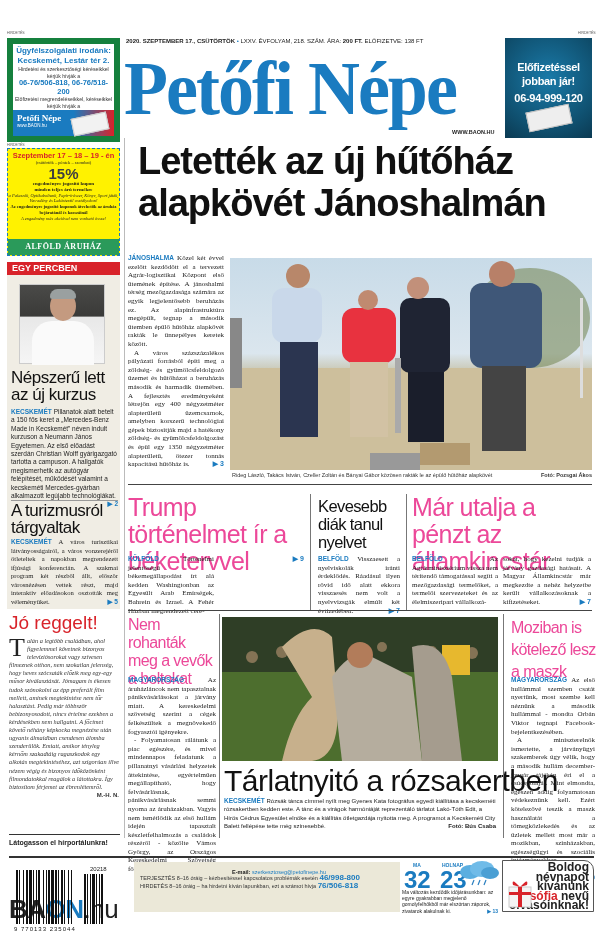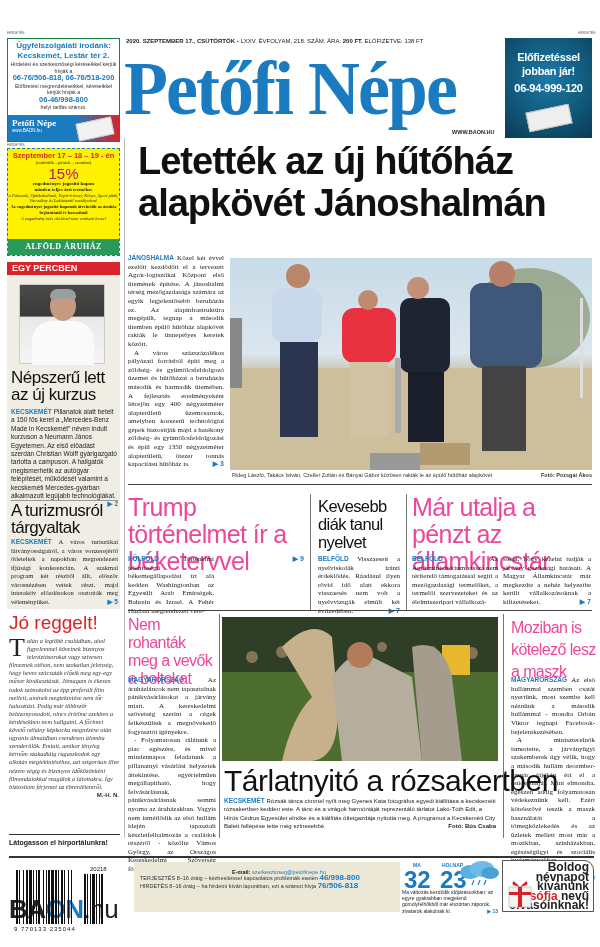--- a/index.html
+++ b/index.html
@@ -7,45 +7,45 @@
 .abs{position:absolute}
 .blue{color:#1a7bc0}
 .kw{color:#1a7bc0;font-weight:bold;font-family:"Liberation Sans",sans-serif;font-size:6.5px}
 .body-txt{font-family:"Liberation Serif",serif;font-size:7px;line-height:8.6px;text-align:justify;color:#222}
 .sans-txt{font-family:"Liberation Sans",sans-serif;font-size:6.5px;line-height:8.4px;color:#222}
 .ref{color:#1a7bc0;font-weight:bold;float:right;font-family:"Liberation Sans",sans-serif}
 .hr{position:absolute;height:1px;background:#555}
 .vr{position:absolute;width:1px;background:#777}
 
 
-#ad-office{left:7px;top:38px;width:113px;height:104px;border:1px solid #15803d;background:#fff;text-align:center}
+#ad-office{left:7px;top:38px;width:113px;height:104px;border:6px solid #15803d;background:#fff;text-align:center}
 #ad-office .t1{color:#1a7bc0;font-weight:bold;font-size:8px;line-height:10px;margin-top:2px}
 #ad-office .sm{font-size:5.2px;line-height:6.5px;color:#333}
 #ad-office .ph{color:#1a7bc0;font-weight:bold;font-size:7.5px;line-height:8.5px}
 #ad-office .foot{position:absolute;left:0;right:0;bottom:0;height:26px;background:linear-gradient(90deg,#1a7bc0 60%,#d8232a 100%);color:#fff;text-align:left;padding:3px 4px}
 #ad-office .foot .lg{font-family:"Liberation Serif",serif;font-size:9px;font-weight:bold}
 #ad-office .foot .u{font-size:4.5px}
 #ad-office .paper{position:absolute;right:6px;bottom:3px;width:36px;height:18px;background:#f2f2f2;transform:rotate(-12deg);border:1px solid #ccc}
 
 
 #dateline{left:126px;top:38px;font-size:6px;color:#222;white-space:nowrap}
 #dateline b{font-weight:bold}
 #masthead{left:124px;top:40px;font-family:"Liberation Serif",serif;font-weight:bold;color:#1a7bc0;font-size:72px;letter-spacing:-2px;line-height:98px;transform:scaleY(1.05)}
 #www{left:452px;top:129px;font-size:5.5px;font-weight:bold;color:#222}
 #ad-sub{left:505px;top:38px;width:87px;height:100px;background:radial-gradient(circle at 50% 40%,#1a7aa8,#0f4f6e 70%,#0b3a52);color:#fff;text-align:center;font-family:"Liberation Sans",sans-serif}
-#ad-sub .l1{font-weight:bold;font-size:11px;line-height:14px;margin-top:12px;letter-spacing:-0.3px}
+#ad-sub .l1{font-weight:bold;font-size:11px;line-height:14px;margin-top:22px;letter-spacing:-0.3px}
 #ad-sub .ph{font-weight:bold;font-size:11px;margin-top:4px;letter-spacing:-0.3px}
 #ad-sub .paper{position:absolute;left:22px;bottom:10px;width:44px;height:20px;background:#eee;transform:rotate(-12deg);border:1px solid #bbb}
 .hirdetes{font-size:3.5px;color:#555;position:absolute}
 
 
 #ad-sale{left:7px;top:148px;width:113px;height:108px;background:#fff200;border:1px dashed #1a7bc0;text-align:center}
 #ad-sale .r{color:#d8232a;font-weight:bold;font-size:7.5px;line-height:9px;margin-top:2px}
 #ad-sale .sm{font-family:"Liberation Serif",serif;font-size:4.5px;line-height:5.5px;color:#222}
-#ad-sale .pct{color:#be185d;font-weight:normal;font-size:15px;line-height:15px}
+#ad-sale .pct{color:#404040;font-weight:bold;font-size:15px;line-height:15px}
 #ad-sale .b{font-family:"Liberation Serif",serif;font-weight:bold;font-size:5px;line-height:6px}
 #ad-sale .green{position:absolute;left:0;right:0;bottom:0;height:16px;background:#2a9a5a;color:#fff;font-family:"Liberation Serif",serif;font-weight:bold;font-size:8px;line-height:16px;letter-spacing:0.5px}
 
 
 #egy-percben-bar{left:7px;top:262px;width:113px;height:13px;background:#d8232a;color:#fff;font-weight:bold;font-size:9px;line-height:13px;padding-left:5px}
 #sidebar-bg{left:7px;top:275px;width:113px;height:334px;background:#f0ede4}
 #kurzus-photo{left:19px;top:284px;width:86px;height:80px;background:linear-gradient(180deg,#4a4a48 0%,#3a3a38 40%,#e8e8e8 41%,#f5f5f5 100%);border:1px solid #ccc}
 #kurzus-photo .head{position:absolute;left:30px;top:6px;width:26px;height:30px;border-radius:50%;background:#c49a80}
 #kurzus-photo .hair{position:absolute;left:30px;top:4px;width:26px;height:10px;border-radius:12px 12px 4px 4px;background:#9aa0a0}
 #kurzus-photo .shirt{position:absolute;left:12px;top:36px;width:62px;height:44px;border-radius:20px 20px 0 0;background:#fafafa}

